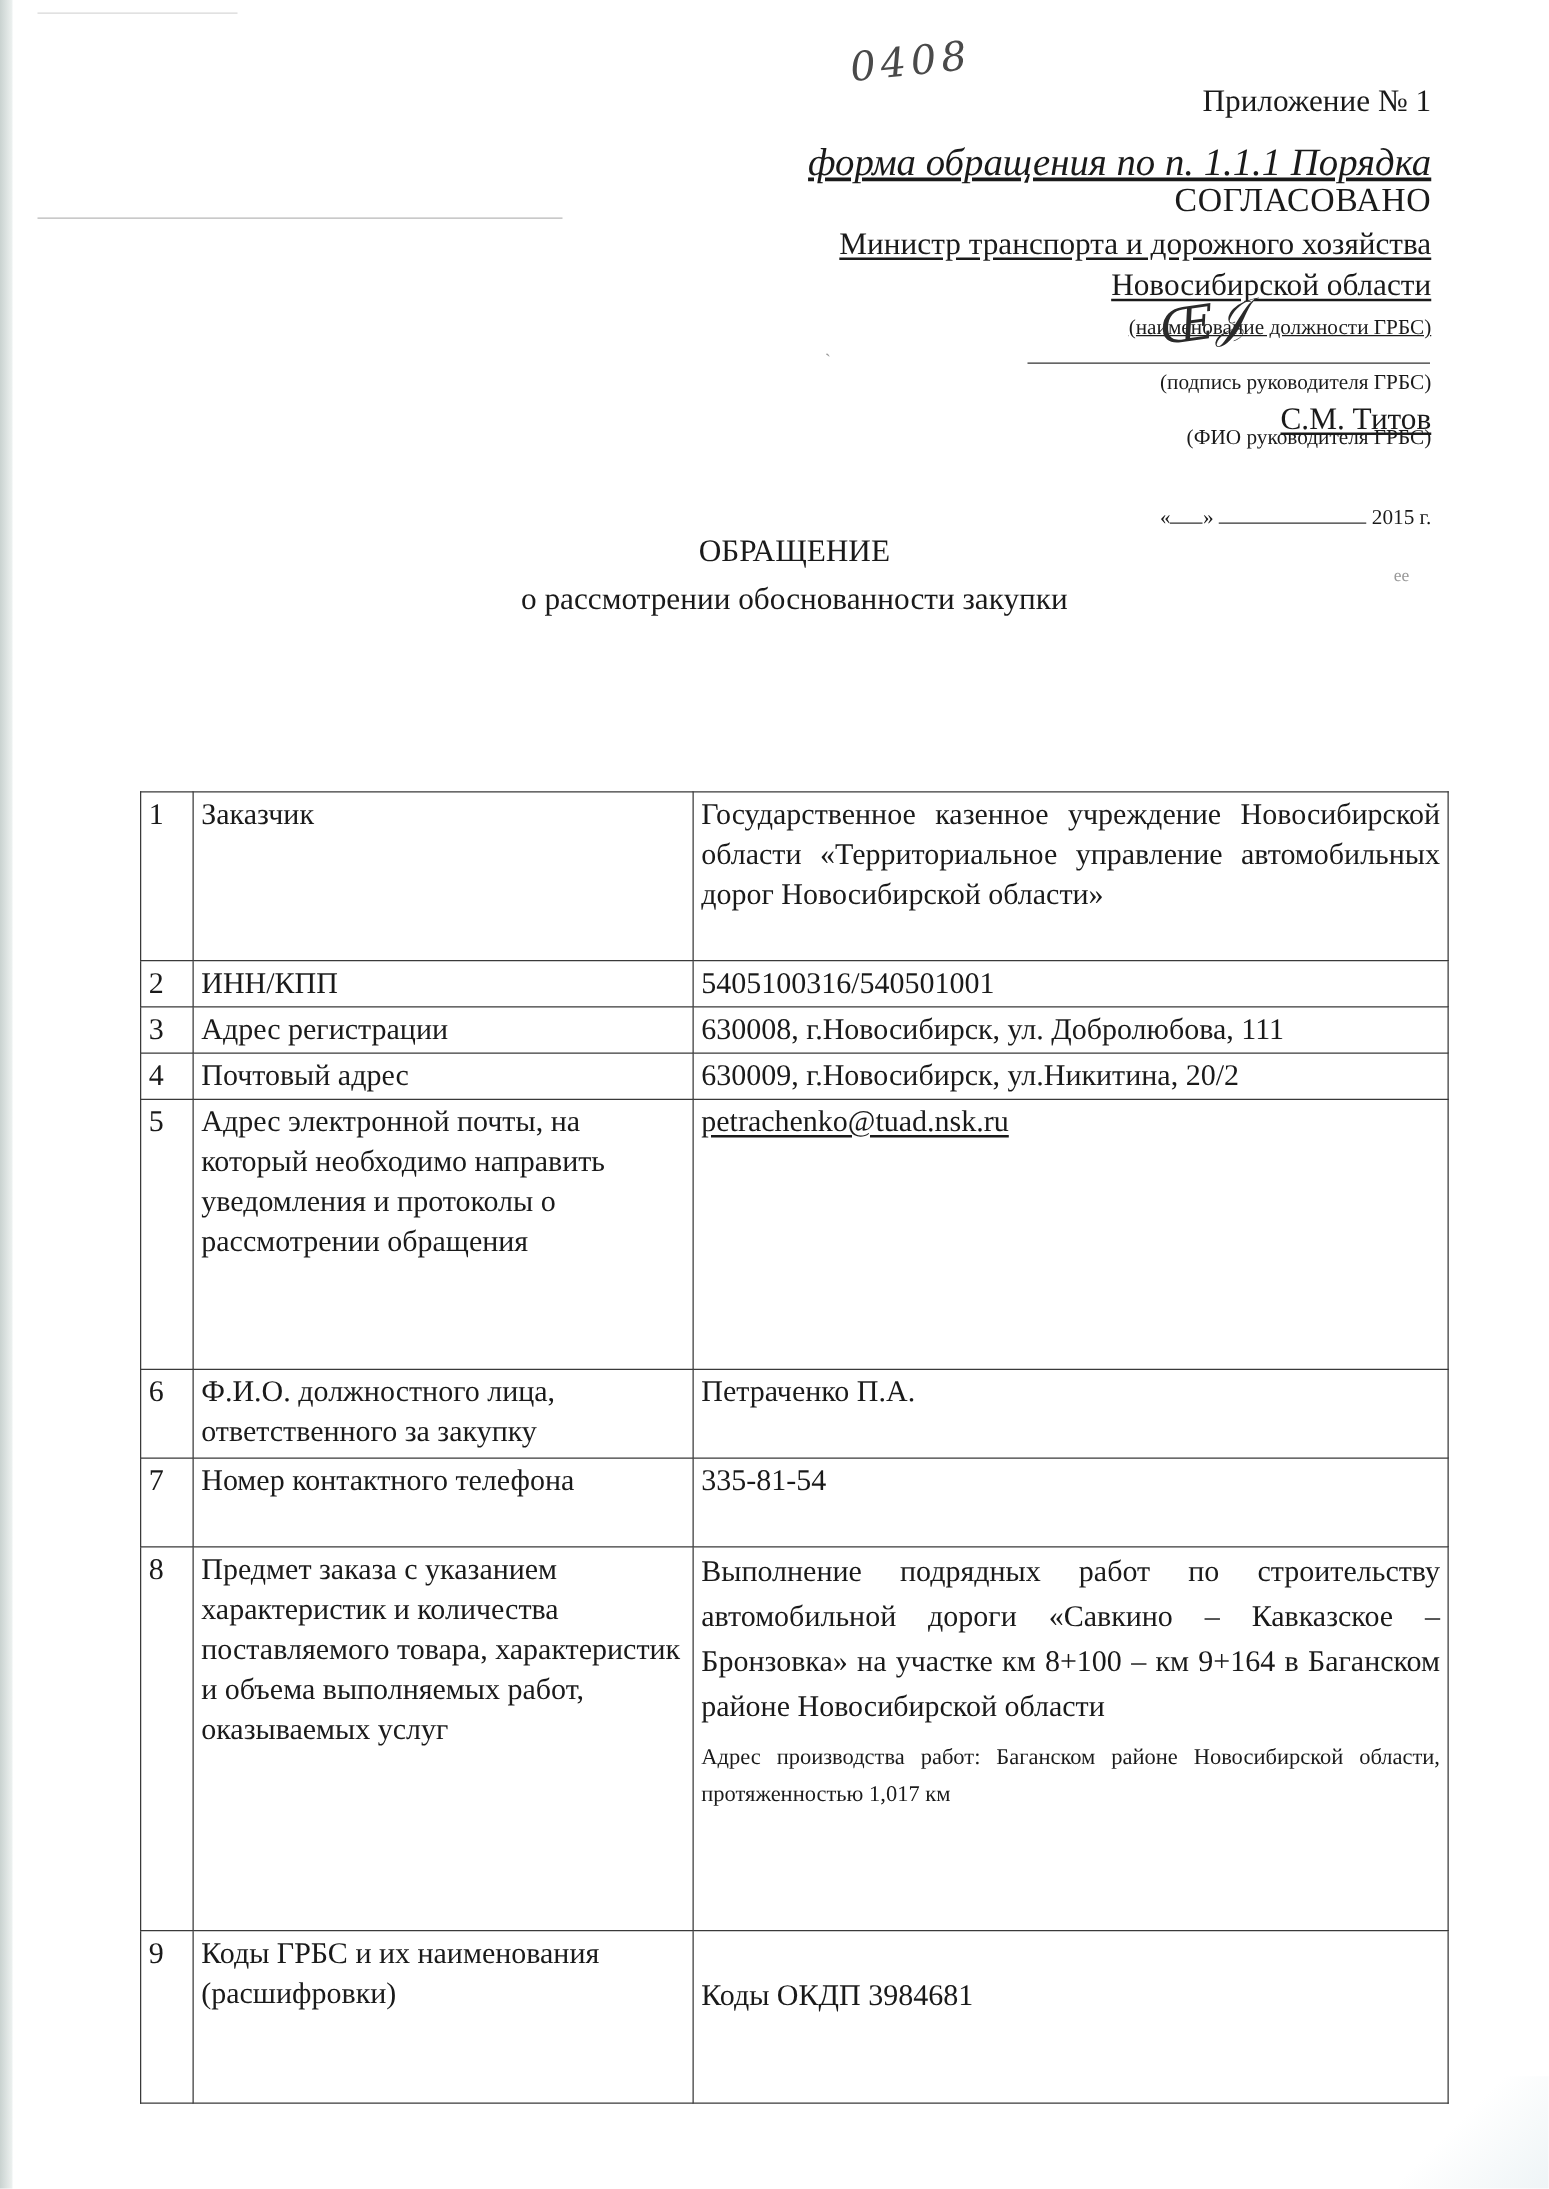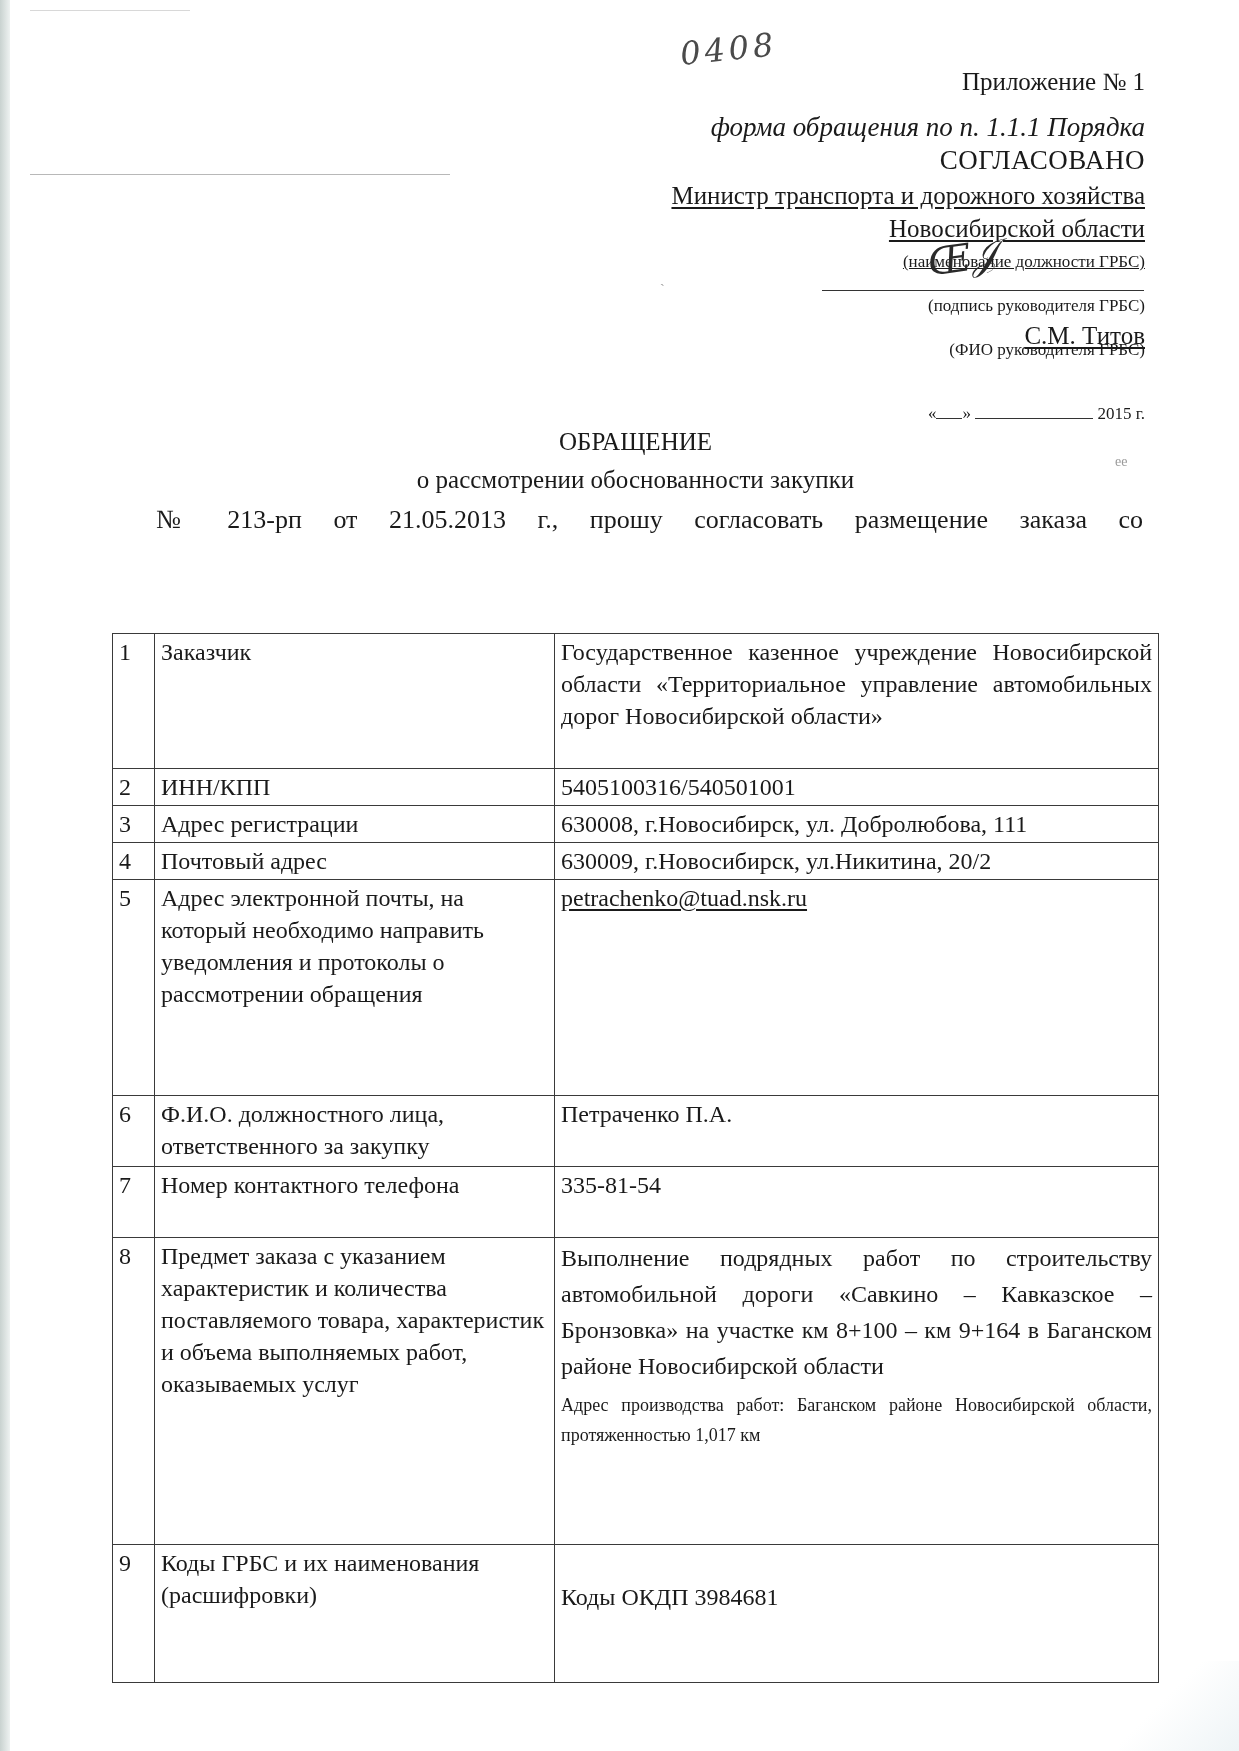--- a/index.html
+++ b/index.html
@@ -22,21 +22,21 @@
       background: #d8d8d8;
     }
     .handwritten {
       position: absolute; left: 680px; top: 30px;
       font-family: "DejaVu Serif", serif; font-style: italic;
       font-size: 32px; color: #4a4a4a; letter-spacing: 4px;
       transform: rotate(-6deg);
     }
     .r { position: absolute; right: 94px; text-align: right; white-space: nowrap; }
     .appendix { top: 68px; font-size: 25px; }
-    .form-ref { top: 112px; font-size: 27px; font-style: italic; }
+    .form-ref { top: 112px; font-size: 31px; font-style: italic; text-decoration: underline; }
     .agreed { top: 145px; font-size: 27px; letter-spacing: 0.5px; }
     .minister { top: 182px; font-size: 25px; text-decoration: underline; text-underline-offset: 3px; }
     .region { top: 215px; font-size: 25px; text-decoration: underline; text-underline-offset: 3px; }
     .caption { font-size: 17px; }
     .cap-position { top: 252px; text-decoration: underline; }
     .sig-line { position: absolute; left: 822px; top: 290px; width: 322px; height: 1px; background: #333; }
     .cap-signature { top: 296px; }
     .fio { top: 322px; font-size: 25px; text-decoration: underline; text-underline-offset: 3px; margin-left: 13px; }
     .cap-fio { top: 340px; }
     .date-line { top: 404px; font-size: 17px; }
@@ -111,21 +111,20 @@
   <span>2015 г.</span>
 </div>
 
 <div class="stray-mark" style="left:1115px; top:454px;">ее</div>
 <div class="stray-mark" style="left:660px; top:282px;">ˋ</div>
 
 <div class="doc-title t1">ОБРАЩЕНИЕ</div>
 <div class="doc-title t2">о рассмотрении обоснованности закупки</div>
 
 <div class="intro">
-  <div style="margin-left:-2px; text-align:justify; text-align-last:justify; word-spacing:10px;">№ 213-рп от 21.05.2013 г., прошу согласовать размещение заказа со</div>
 </div>
 
 <table class="req">
   <colgroup>
       <col class="c-num">
       <col class="c-label">
       <col class="c-val">
     </colgroup>
   <tbody>
       <tr class="row1">

